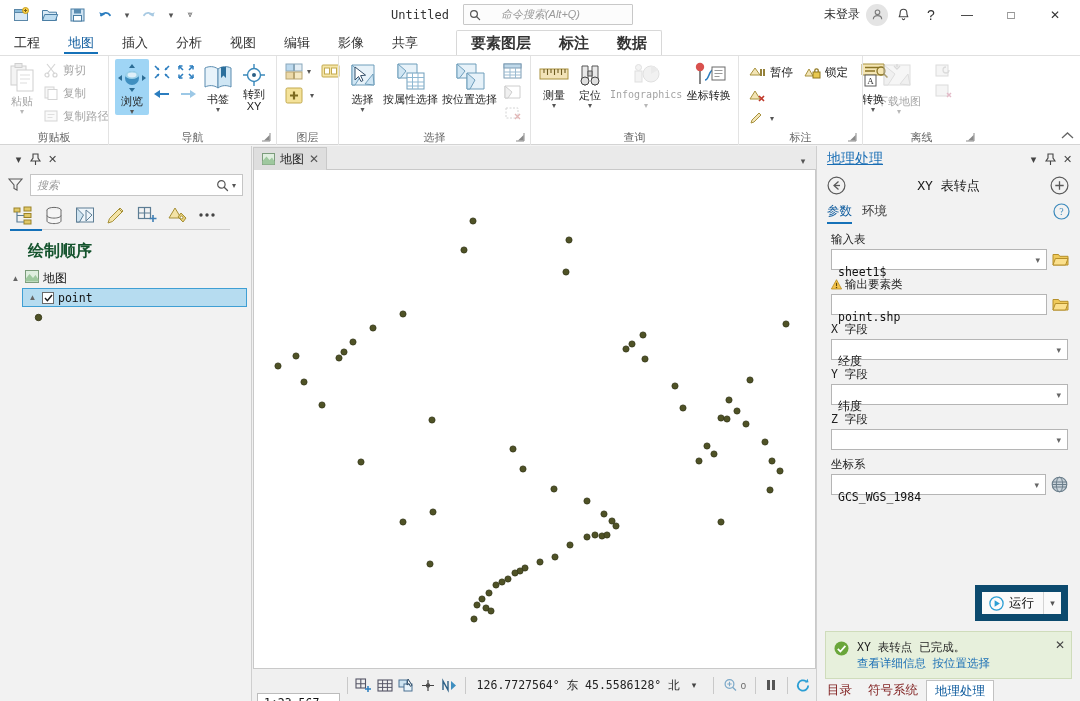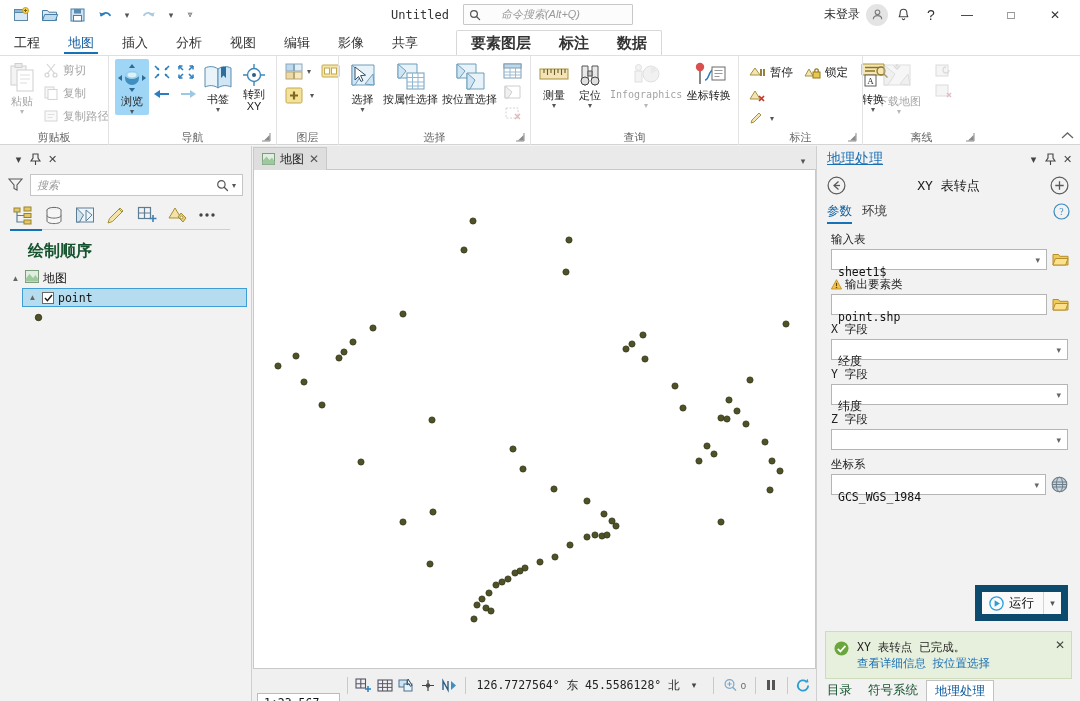--- a/index.html
+++ b/index.html
@@ -212,21 +212,21 @@
   .gp-msg {
     margin: 4px 8px 0 8px; background: #e7f0dc; border: 1px solid #cfdcbb;
     display: flex; align-items: flex-start; padding: 7px 6px 7px 8px; gap: 8px; position: relative;
   }
   .gp-msg .txt { flex: 1; font-size: 11.5px; line-height: 16px; color: #1f1f1f; }
   .gp-msg .txt .mono { font-family: "DejaVu Sans Mono", monospace; }
   .gp-msg a { color: #1b6fb5; text-decoration: none; cursor: pointer; }
   .gp-msg .x { color: #444; cursor: pointer; font-size: 12px; line-height: 12px; }
   .gp-bottom-tabs { height: 22px; display: flex; align-items: flex-end; padding-left: 2px; }
   .bt {
-    font-size: 12.5px; color: #14532d; padding: 0 8px; height: 21px; line-height: 20px; cursor: pointer;
+    font-size: 12.5px; color: #7f1d1d; padding: 0 8px; height: 21px; line-height: 20px; cursor: pointer;
   }
   .bt.active { background: #fff; border: 1px solid #c2c2c2; border-bottom: none; color: #0f5c9e; }
   svg { overflow: visible; }
 </style>
 </head>
 <body>
 
 <div id="app">
 
   <div class="titlebar">

